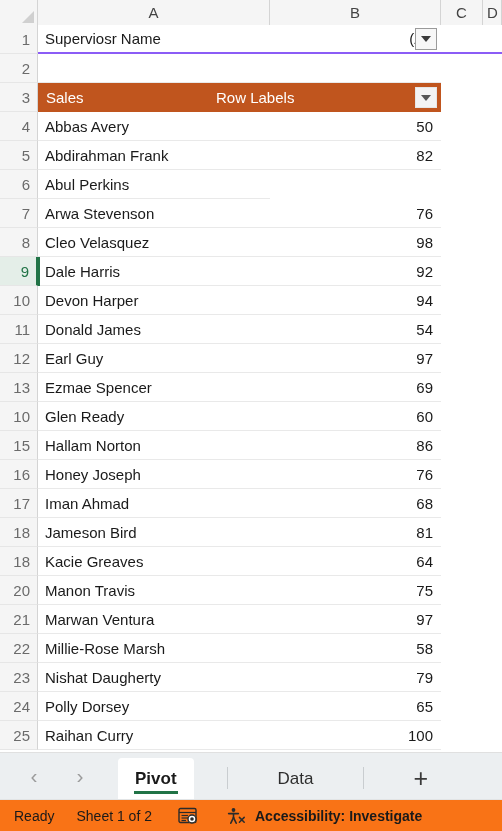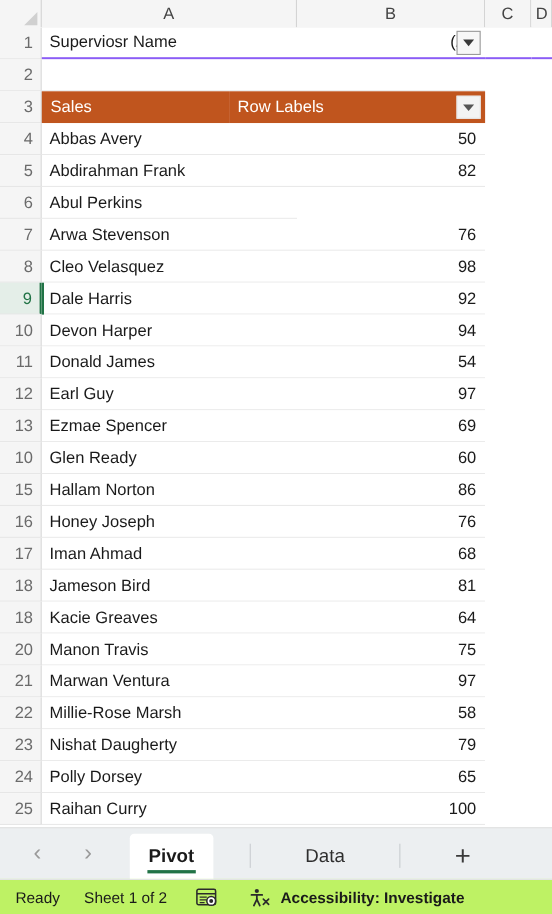--- a/index.html
+++ b/index.html
@@ -147,21 +147,21 @@
   .tabsep { width: 1px; height: 22px; background: #c9cdd0; margin-bottom: 10px; }
   .addsheet {
     font-size: 25px; color: #3a3a3a; padding: 0 16px;
     height: 41px; display: flex; align-items: center; justify-content: center;
     font-weight: 300;
   }
 
   
   .statusbar {
     position: absolute; left: 0; top: 799px; width: 502px; height: 32px;
-    background: #bef264;
+    background: #f97316;
     display: flex; align-items: center;
     font-size: 14px; color: #1a1a1a;
     border-top: 1px solid #e2e4e5;
   }
   .sb-item { padding: 0 0 0 14px; white-space: nowrap; display: flex; align-items: center; }
   .sb-icon { display: flex; align-items: center; justify-content: center; }
   .sb-bold { font-weight: bold; }
 </style>
 </head>
 <body>

